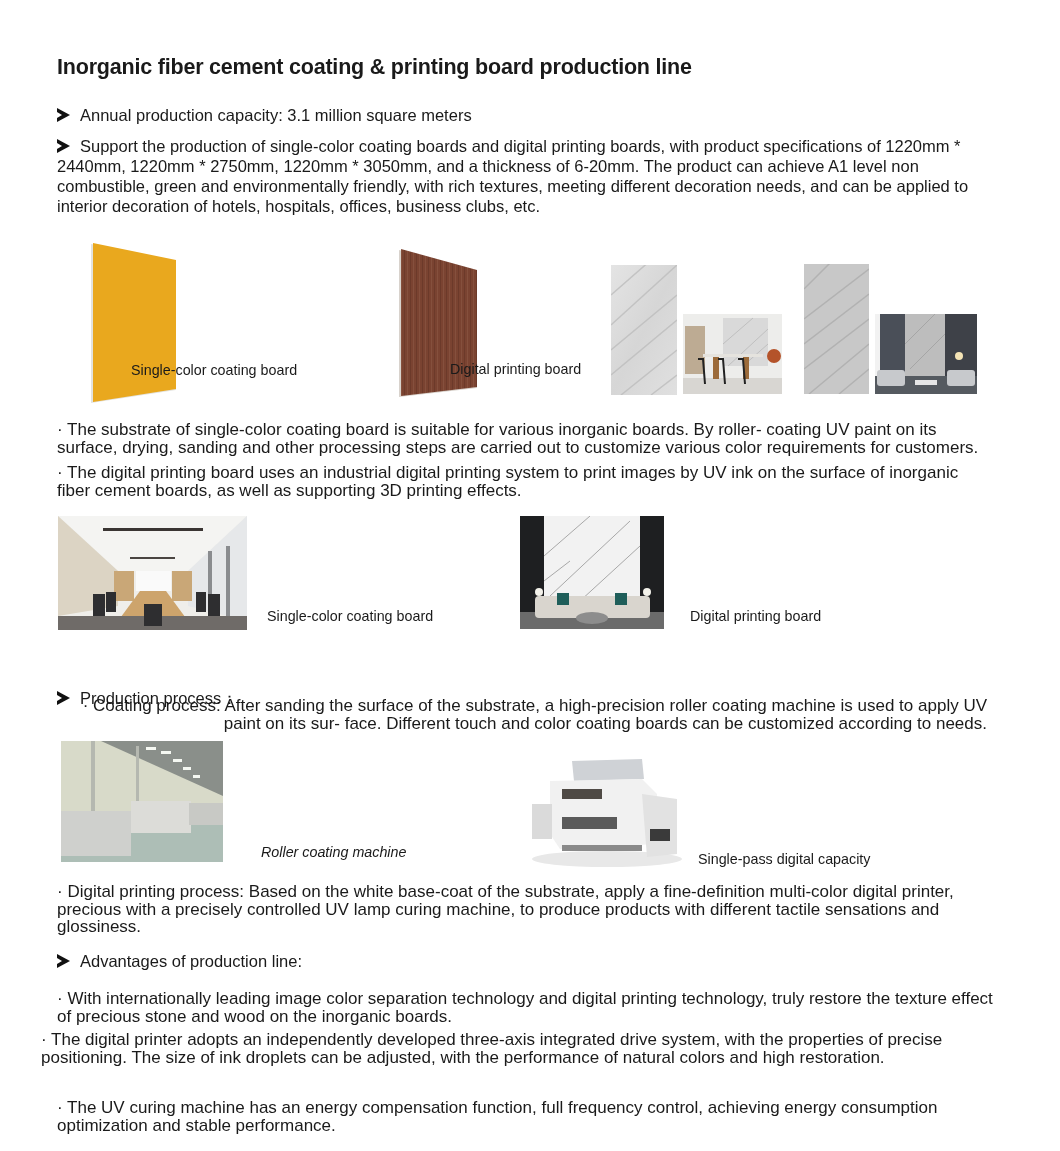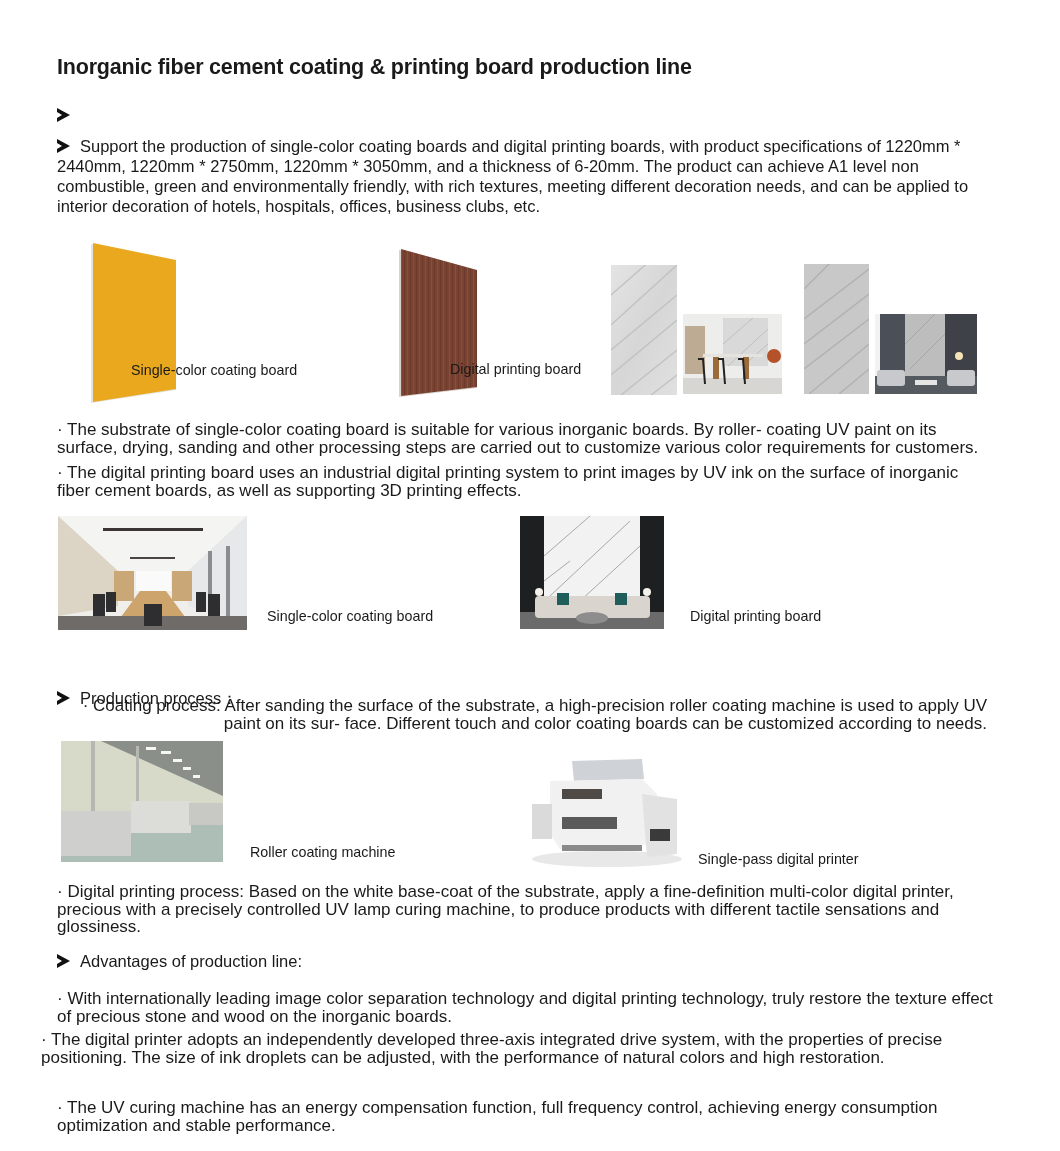--- a/index.html
+++ b/index.html
@@ -17,21 +17,21 @@
     .heading2 { font-size: 16.5px; white-space: nowrap; }
     .pic { overflow: hidden; }
     svg { display: block; }
   </style>
 </head>
 <body>
 
 <div class="abs title">Inorganic fiber cement coating &amp; printing board production line</div>
 
 <div class="abs bullet-lg" style="left:57px; top:105px; width:940px;">
-  <span class="arrow"></span>
+  <span class="arrow"></span><span>Annual production capacity: 3.1 million square meters</span>
 </div>
 <div class="abs bullet-lg" style="left:57px; top:136px; width:935px;">
   <span class="arrow"></span><span>Support the production of single-color coating boards and digital printing boards, with product specifications of 1220mm * 2440mm, 1220mm * 2750mm, 1220mm * 3050mm, and a thickness of 6-20mm. The product can achieve A1 level non combustible, green and environmentally friendly, with rich textures, meeting different decoration needs, and can be applied to interior decoration of hotels, hospitals, offices, business clubs, etc.</span>
 </div>
 
 <div class="abs" style="left:88px; top:242px; width:92px; height:162px;">
   <svg width="92" height="162" viewBox="0 0 92 162">
     <polygon points="3,2 88,19 88,148 3,161" fill="#E3E3DF"></polygon>
     <polygon points="5,1 88,18 88,147 5,160" fill="#E9A81E"></polygon>
   </svg>
@@ -190,37 +190,37 @@
         <rect x="132" y="34" width="7" height="3"></rect>
       </g>
     <rect x="30" y="0" width="4" height="80" fill="#B5B8B0"></rect>
     <rect x="75" y="5" width="3" height="70" fill="#B5B8B0"></rect>
     <rect x="0" y="75" width="162" height="46" fill="#ADBEB6"></rect>
     <rect x="0" y="70" width="70" height="45" fill="#CFD0CD"></rect>
     <rect x="70" y="60" width="60" height="32" fill="#DCDCD8"></rect>
     <rect x="128" y="62" width="34" height="22" fill="#C8C9C5"></rect>
   </svg>
 </div>
-<div class="abs caption" style="left:250px; top:844px;">Roller coating machine</div>
+<div class="abs caption" style="left:261px; top:844px;font-style:italic;">Roller coating machine</div>
 
 <div class="abs pic" style="left:522px; top:749px; width:168px; height:120px;">
   <svg width="168" height="120">
     <rect width="168" height="120" fill="#FFFFFF"></rect>
     <ellipse cx="85" cy="110" rx="75" ry="8" fill="#E8E8E8"></ellipse>
     <polygon points="50,12 120,10 122,30 52,32" fill="#CFD2D6"></polygon>
     <polygon points="28,32 120,30 135,45 135,95 38,100 28,85" fill="#F1F1F1"></polygon>
     <rect x="40" y="40" width="40" height="10" fill="#4F4A45"></rect>
     <rect x="40" y="68" width="55" height="12" fill="#5A5A5A"></rect>
     <polygon points="120,45 155,50 155,105 125,108" fill="#E2E2E2"></polygon>
     <rect x="10" y="55" width="20" height="35" fill="#DADADA"></rect>
     <rect x="128" y="80" width="20" height="12" fill="#3A3A3A"></rect>
     <rect x="40" y="96" width="80" height="6" fill="#8A8A8A"></rect>
   </svg>
 </div>
-<div class="abs caption" style="left:698px; top:851px;">Single-pass digital printer</div>
+<div class="abs caption" style="left:698px; top:851px;">Single-pass digital capacity</div>
 
 <div class="abs para" style="left:57px; top:883px; width:950px;">· Digital printing process: Based on the white base-coat of the substrate, apply a fine-definition multi-color digital printer, precious with a precisely controlled UV lamp curing machine, to produce products with different tactile sensations and glossiness.</div>
 
 <div class="abs heading2" style="left:57px; top:952px;">
   <span class="arrow"></span><span>Advantages of production line:</span>
 </div>
 <div class="abs para" style="left:57px; top:990px; width:950px;">· With internationally leading image color separation technology and digital printing technology, truly restore the texture effect of precious stone and wood on the inorganic boards.</div>
 <div class="abs para" style="left:41px; top:1031px; width:950px;">· The digital printer adopts an independently developed three-axis integrated drive system, with the properties of precise positioning. The size of ink droplets can be adjusted, with the performance of natural colors and high restoration.</div>
 <div class="abs para" style="left:57px; top:1108px; width:950px;margin-top:48px;">· Recyclable paint with high utilization rate.</div>
 <div class="abs para" style="left:57px; top:1099px; width:950px;">· The UV curing machine has an energy compensation function, full frequency control, achieving energy consumption optimization and stable performance.</div>

